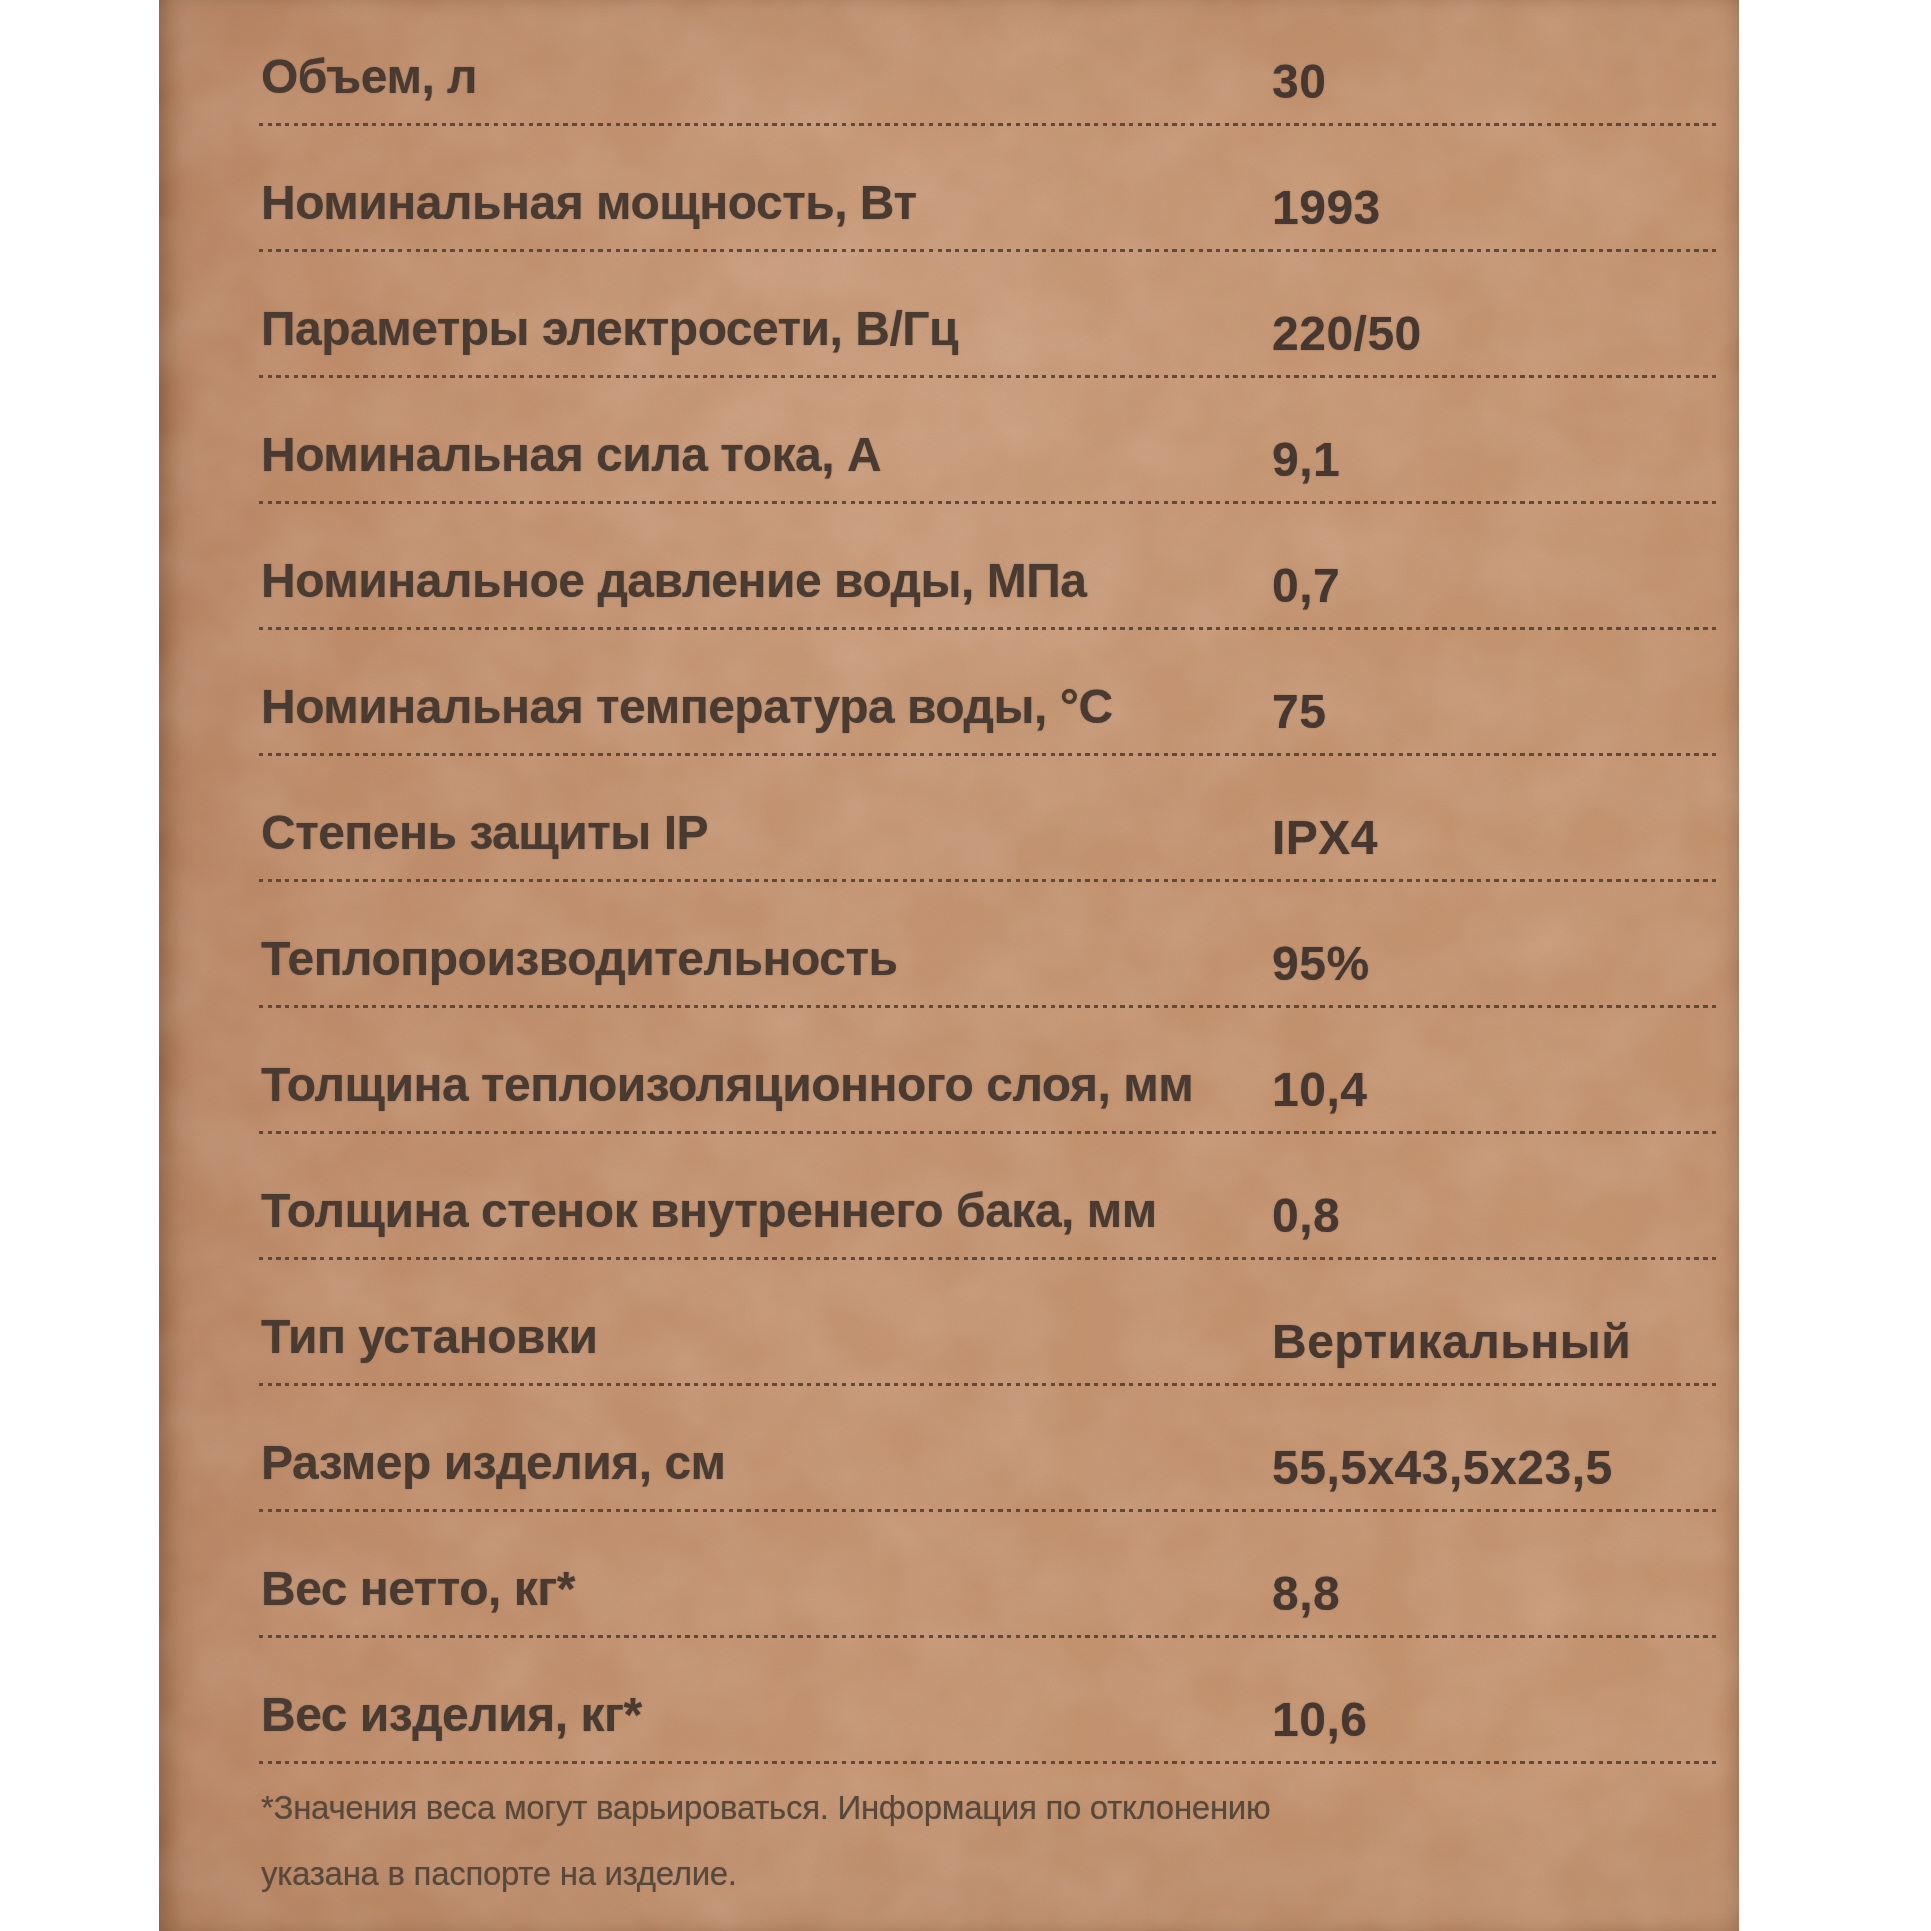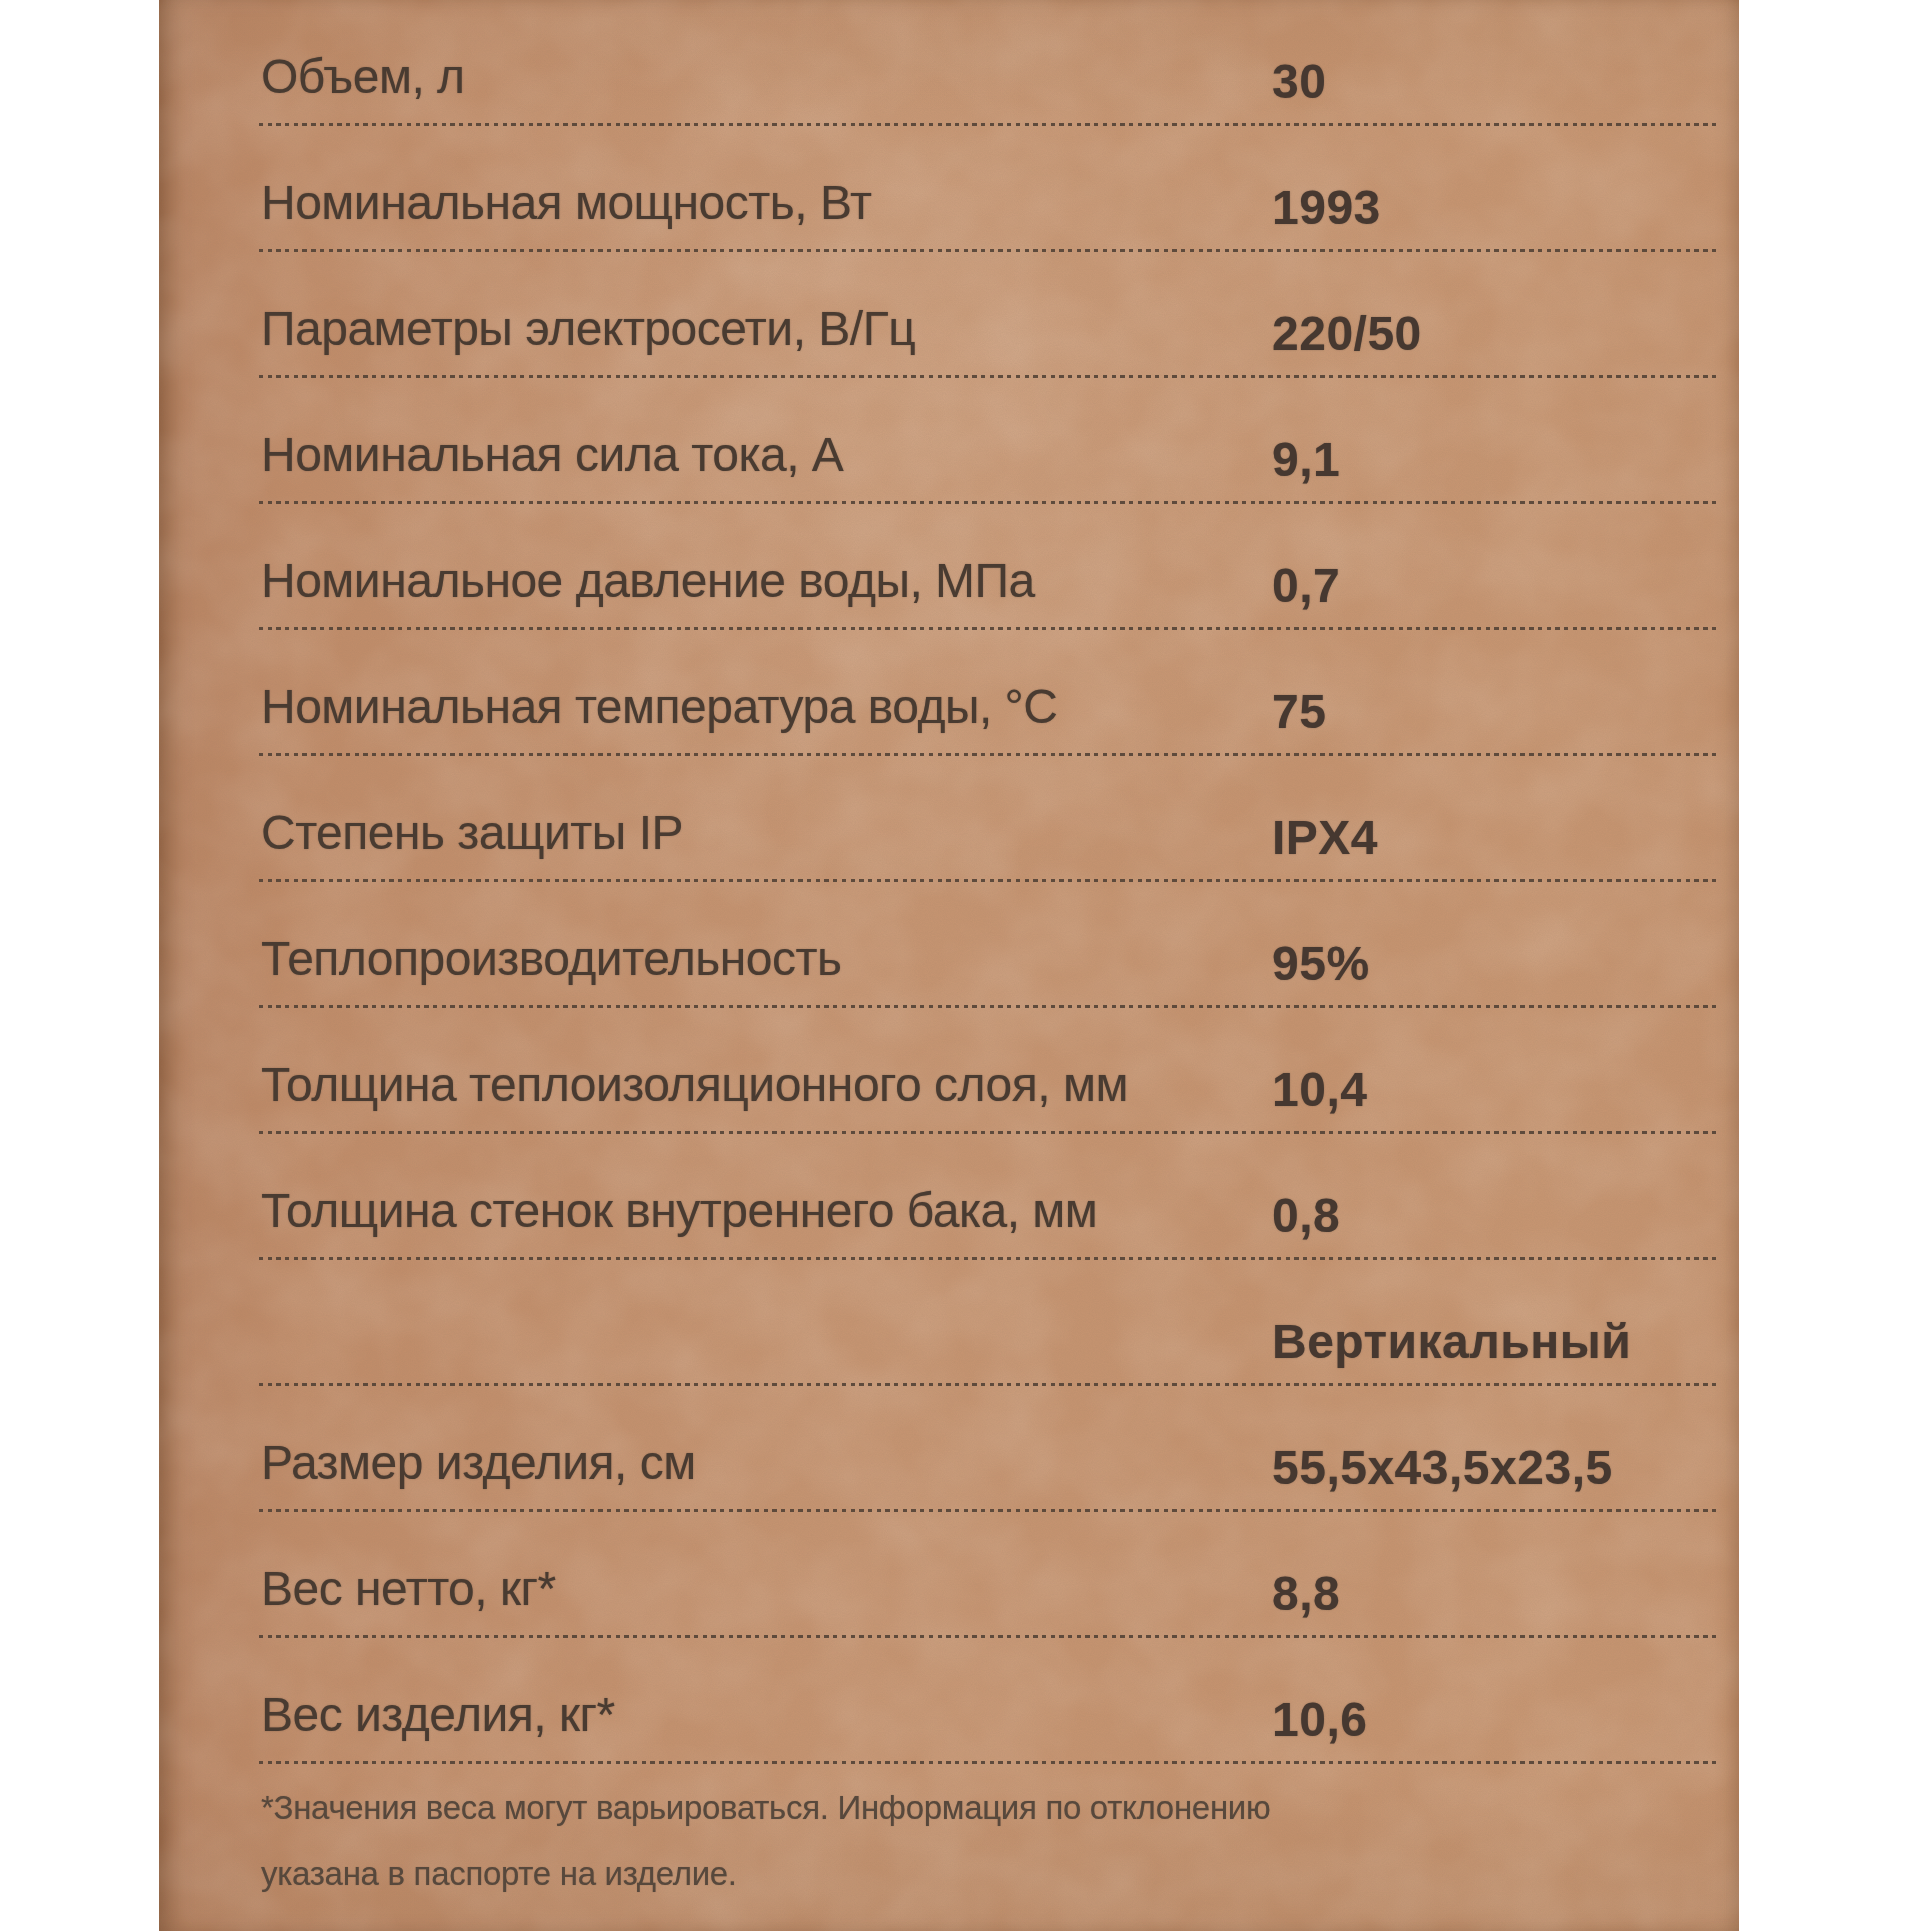--- a/index.html
+++ b/index.html
@@ -44,21 +44,21 @@
   }
   .row {
     position: relative;
     height: 126px;
   }
   .row .label {
     position: absolute;
     left: 102px;
     bottom: 25px;
     font-size: 48px;
-    font-weight: 400;
+    font-weight: 700;
     letter-spacing: -0.5px;
     line-height: 1;
     color: #493b31;
     text-shadow: 0 0 1.4px rgba(73,59,49,0.55);
     white-space: nowrap;
   }
   .row .value {
     position: absolute;
     left: 1113px;
     bottom: 20px;
@@ -170,20 +170,21 @@
     <div class="sep"></div>
   </div>
 
   <div class="row">
     <div class="label">Толщина стенок внутреннего бака, мм</div>
     <div class="value">0,8</div>
     <div class="sep"></div>
   </div>
 
   <div class="row">
+    <div class="label">Тип установки</div>
     <div class="value">Вертикальный</div>
     <div class="sep"></div>
   </div>
 
   <div class="row">
     <div class="label">Размер изделия, см</div>
     <div class="value">55,5х43,5х23,5</div>
     <div class="sep"></div>
   </div>
 

